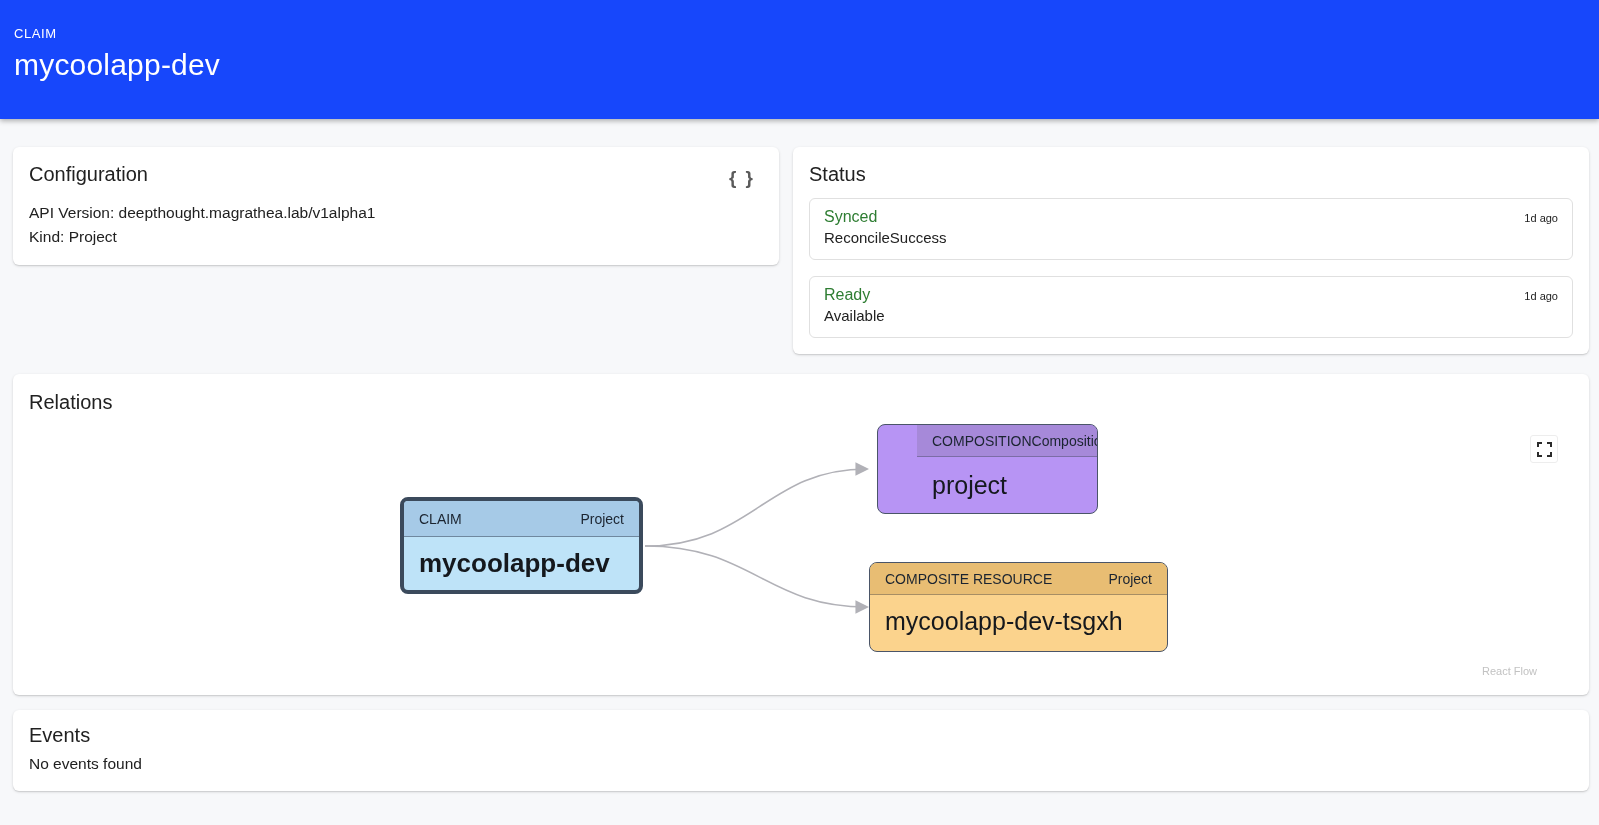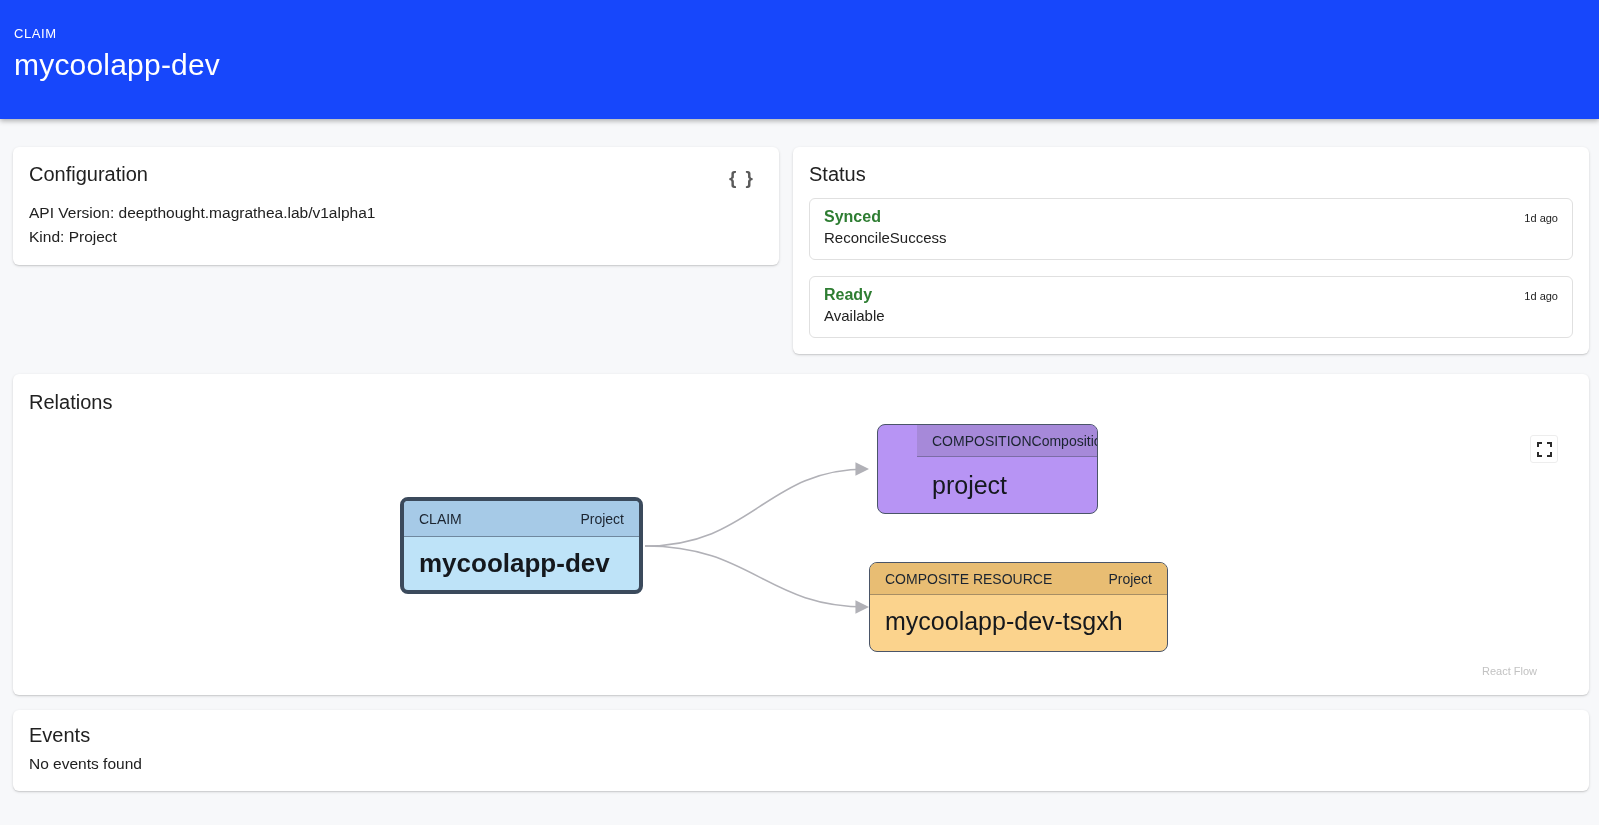--- a/index.html
+++ b/index.html
@@ -45,21 +45,21 @@
 
   
   .status-card { flex:1; padding:16px; }
   .status-card .card-title { margin-bottom:12px; }
   .condition {
     border:1px solid #e0e0e0; border-radius:6px;
     padding:9px 14px 13px 14px; margin-bottom:16px;
   }
   .condition:last-child { margin-bottom:0; }
   .cond-top { display:flex; justify-content:space-between; align-items:baseline; }
-  .cond-type { font-size:16px; font-weight:700; color:var(--success-green,#2e7d32);text-align:center; }
+  .cond-type { font-size:16px; font-weight:400; color:var(--success-green,#2e7d32);text-align:center; }
   .cond-age { font-size:11px; color:#212121; }
   .cond-reason { font-size:15px; margin-top:3px; color:#212121; }
 
   
   .relations-card { margin-top:20px; height:321px; position:relative; overflow:hidden; }
   .relations-card .card-title { position:absolute; top:17px; left:16px; }
   .flow { position:absolute; inset:0; }
   .edges { position:absolute; left:0; top:0; }
 
   .node { position:absolute; border-radius:8px; overflow:hidden; cursor:pointer; }

